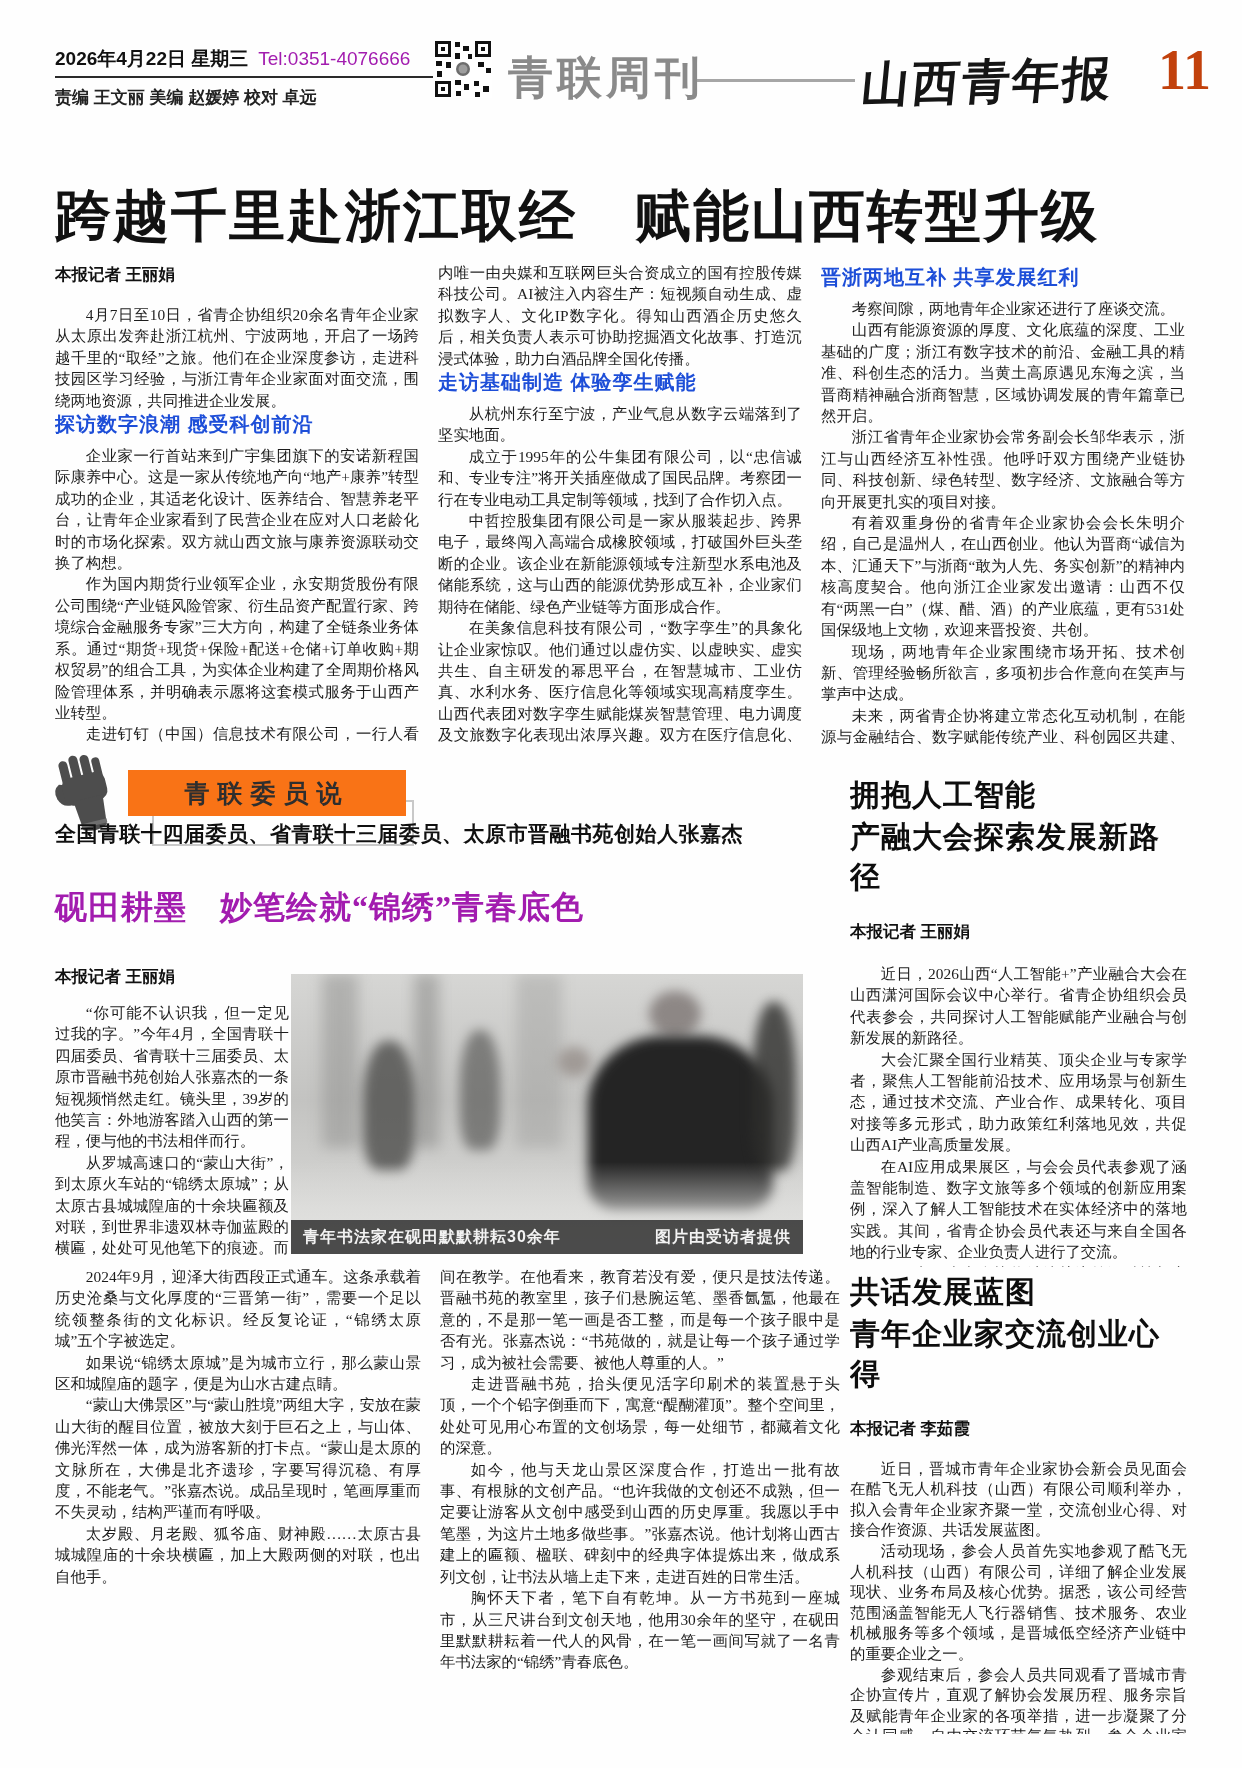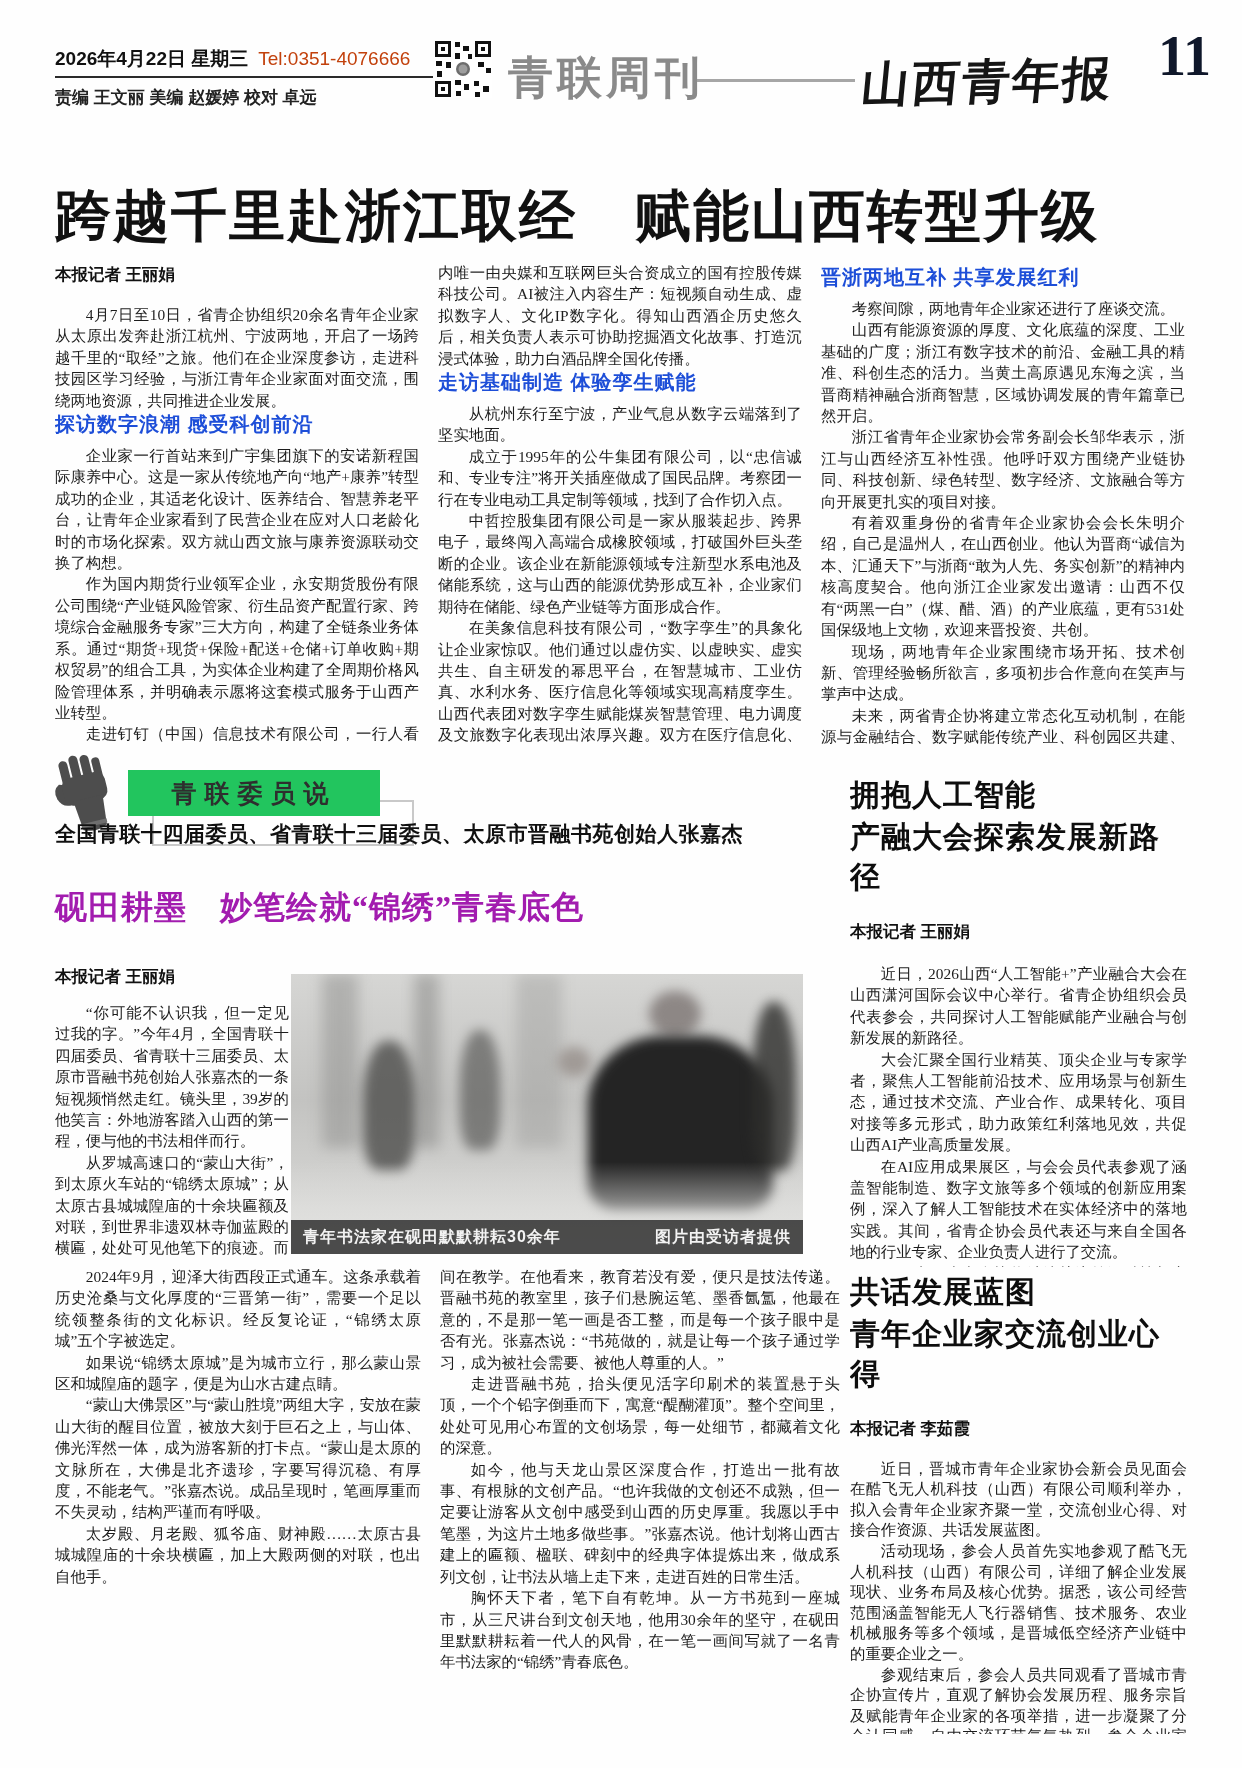--- a/index.html
+++ b/index.html
@@ -1,42 +1,42 @@
 <!DOCTYPE html>
 <html><head>
 <meta charset="utf-8">
 <style>
   html,body{margin:0;padding:0;background:#e8e8e8;}
   .page{position:relative;width:1242px;height:1768px;margin:0 auto;background:#fefefe;overflow:hidden;
         font-family:"Liberation Serif","DejaVu Serif",serif;color:#1b1b1b;}
   .abs{position:absolute;}
   
   .date-line{left:55px;top:46px;font:700 19px "Liberation Sans","DejaVu Sans",sans-serif;color:#111;}
-  .tel{font-weight:400;color:#c2410c;margin-left:10px;}
+  .tel{font-weight:400;color:#a21caf;margin-left:10px;}
   .date-rule{left:55px;top:76px;width:378px;height:2px;background:#2a2a2a;}
   .credits{left:55px;top:86px;font:700 17px "Liberation Sans","DejaVu Sans",sans-serif;color:#222;}
   .qr{left:434px;top:40px;width:58px;height:58px;}
   .weekly{left:508px;top:48px;font:700 45px "Liberation Serif",serif;color:#8a8a8a;letter-spacing:4px;}
   .gray-rule{left:697px;top:79px;width:158px;height:3px;background:#a6a6a6;}
   .masthead{left:862px;top:50px;font:900 48px "Liberation Serif",serif;color:#151515;
             transform:skewX(-7deg) rotate(-1.5deg);letter-spacing:2px;}
-  .pagenum{left:1158px;top:24px;font:900 56px "Liberation Serif",serif;color:#0f172a;}
+  .pagenum{left:1158px;top:38px;font:900 56px "Liberation Serif",serif;color:#c2410c;}
   
   .a1-headline{left:55px;top:146px;width:1132px;text-align:left;font-weight:900;font-size:56px;
                line-height:1.15;letter-spacing:2px;color:#111;}
   .a1-cols{left:55px;top:262px;width:1132px;height:482px;display:flex;gap:19px;}
   .col{width:364px;overflow:hidden;}
   .bp{font-size:15.4px;line-height:21.4px;text-align:justify;text-indent:2em;margin:0;color:#1c1c1c;}
   .bp.cont{text-indent:0;}
   .subhead{font:800 20px "Liberation Sans","DejaVu Sans",sans-serif;color:#1d4ed8;margin:0 0 7px;letter-spacing:1px;}
   .subhead.first{margin-top:2px;}
   .byline{font:700 16.5px "Liberation Sans","DejaVu Sans",sans-serif;color:#111;margin:2px 0 18px;}
   
   .ghost-box{left:152px;top:800px;width:258px;height:42px;border:2px solid #c9c9c9;background:#fff;}
-  .badge-box{left:128px;top:770px;width:252px;height:46px;background:#22c55e;text-align:center;}
+  .badge-box{left:128px;top:770px;width:278px;height:46px;background:#f97316;text-align:center;}
   .badge-label{font:800 25px "Liberation Sans","DejaVu Sans",sans-serif;color:#2e2e2e;line-height:46px;letter-spacing:8px;}
   .fist{left:52px;top:752px;width:72px;height:84px;}
   
   .a2-kicker{left:55px;top:820px;width:700px;font:700 21px "Liberation Serif",serif;color:#101010;letter-spacing:.5px;}
   .a2-headline{left:55px;top:886px;width:760px;font-weight:900;font-size:32px;color:#a21caf;letter-spacing:1px;}
   .a2-byline{left:55px;top:964px;}
   .a2-col-narrow{left:55px;top:1002px;width:234px;height:258px;overflow:hidden;}
   .a2-col-wide{left:55px;top:1266px;width:366px;height:476px;overflow:hidden;}
   .a2-col2{left:440px;top:1266px;width:400px;height:476px;overflow:hidden;}
   

